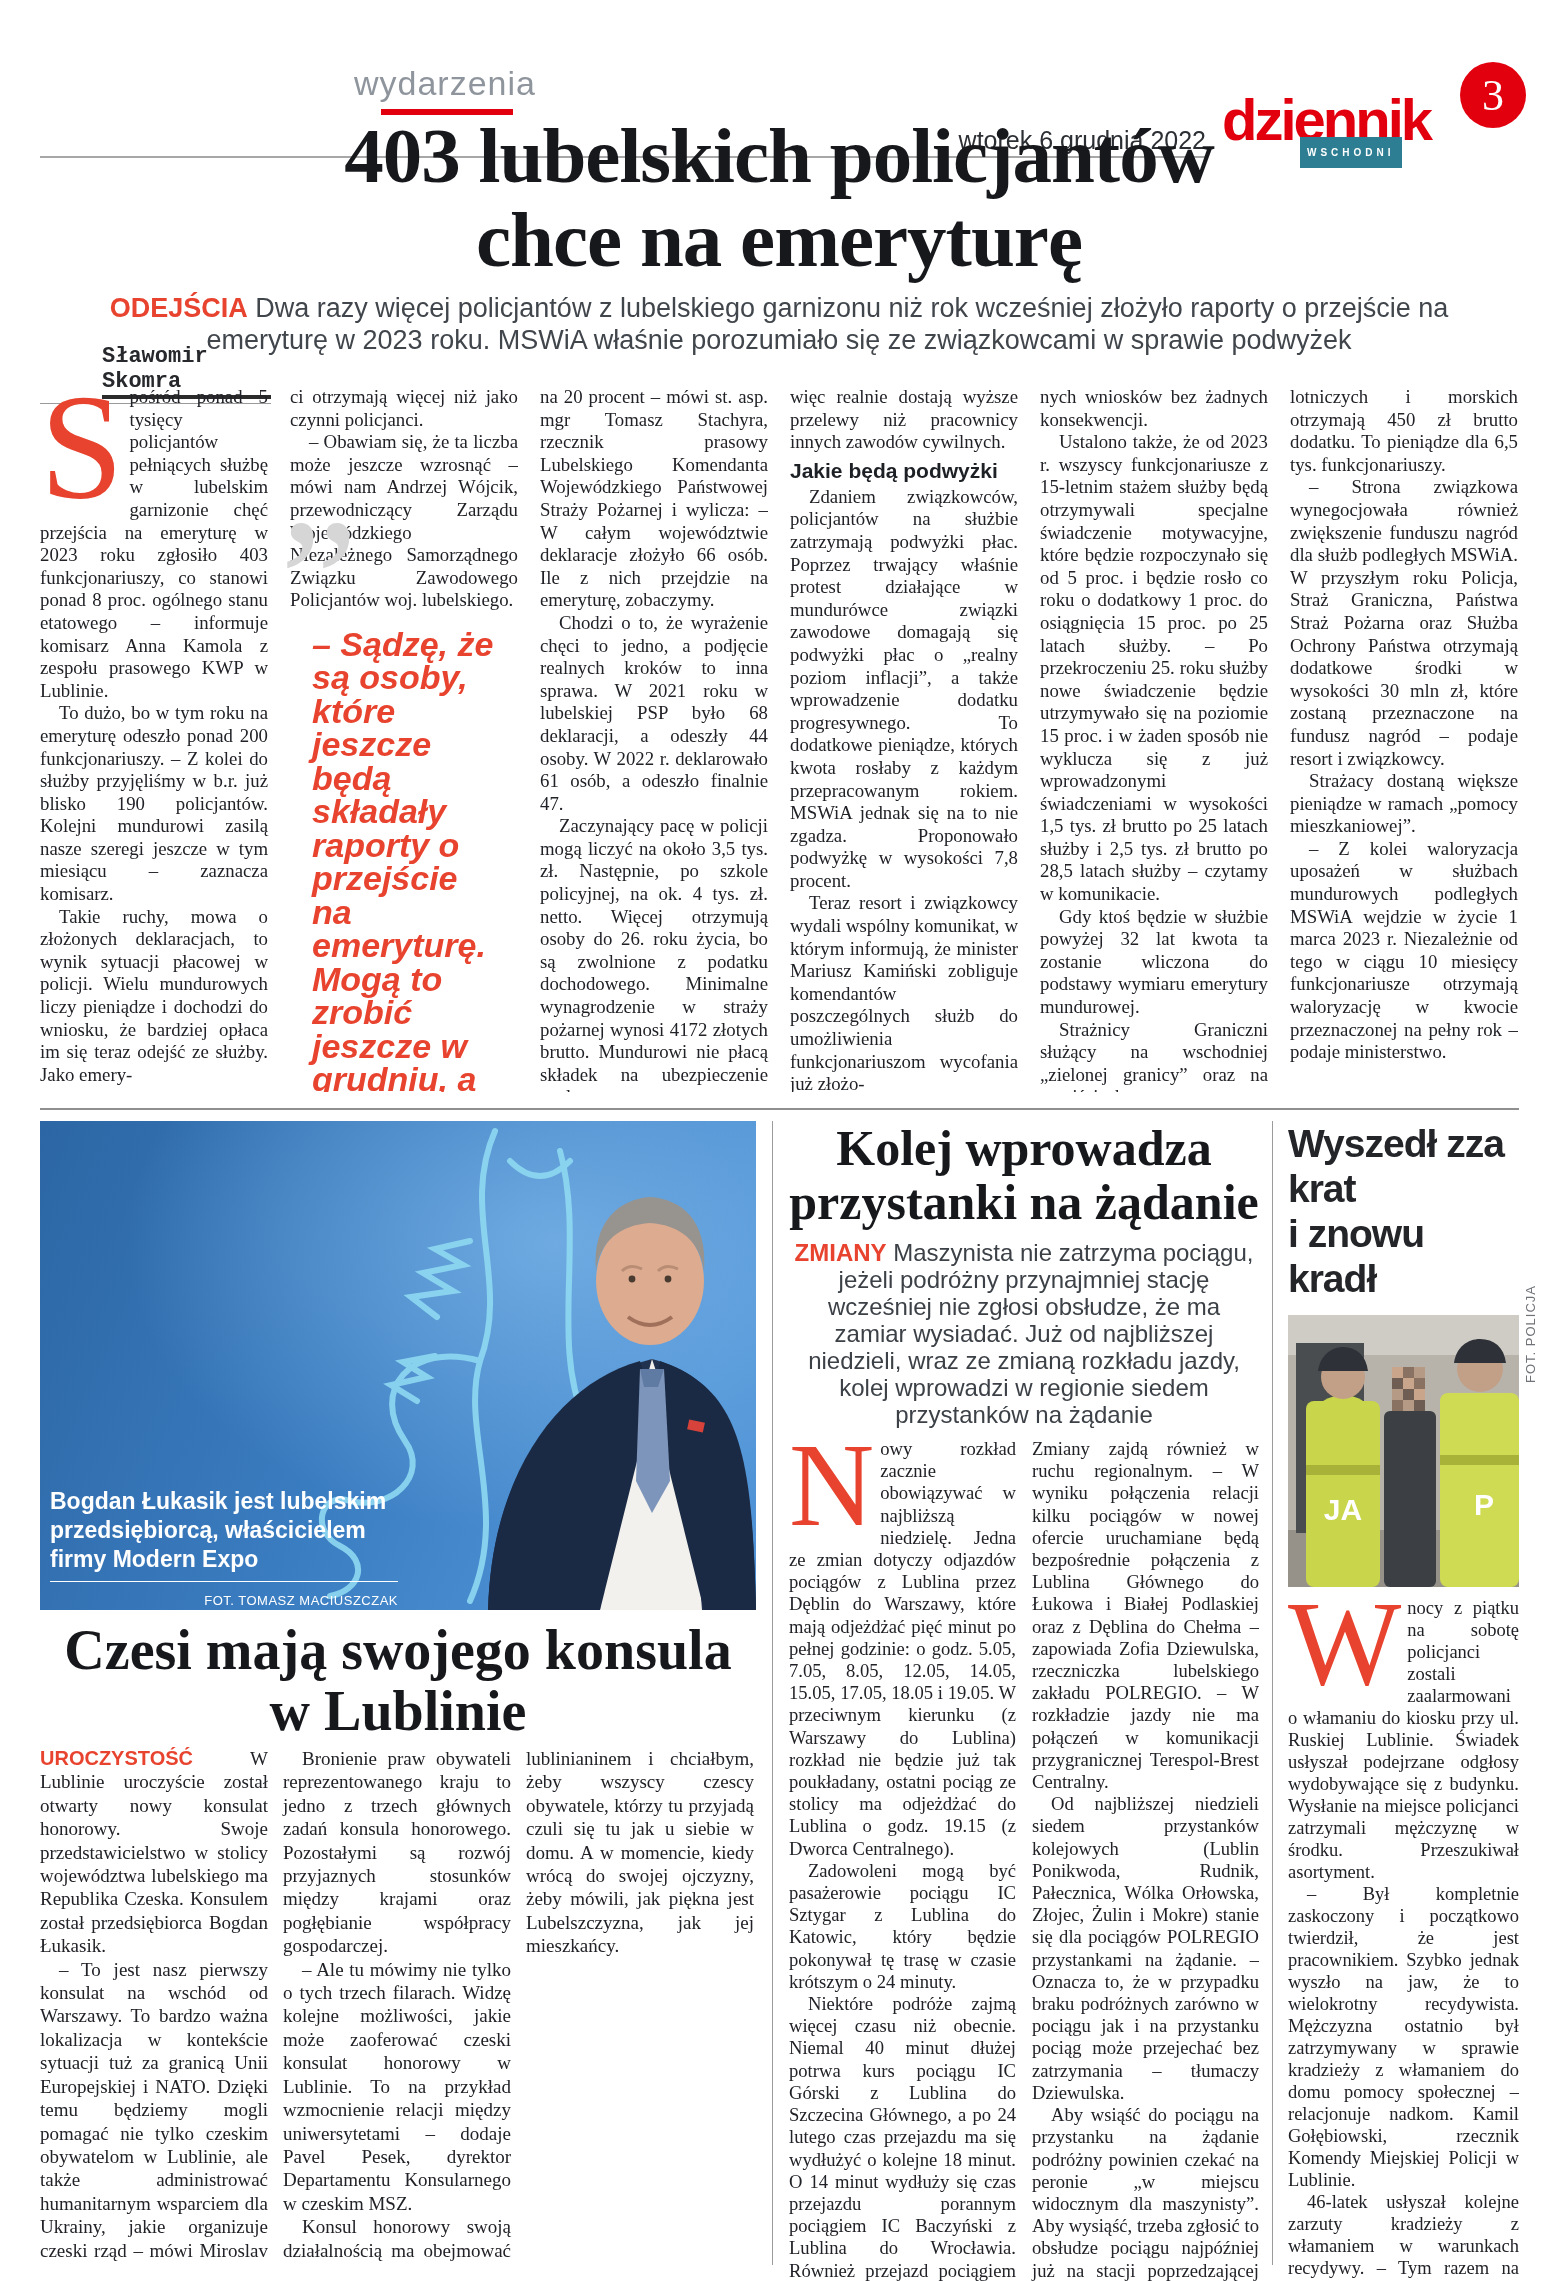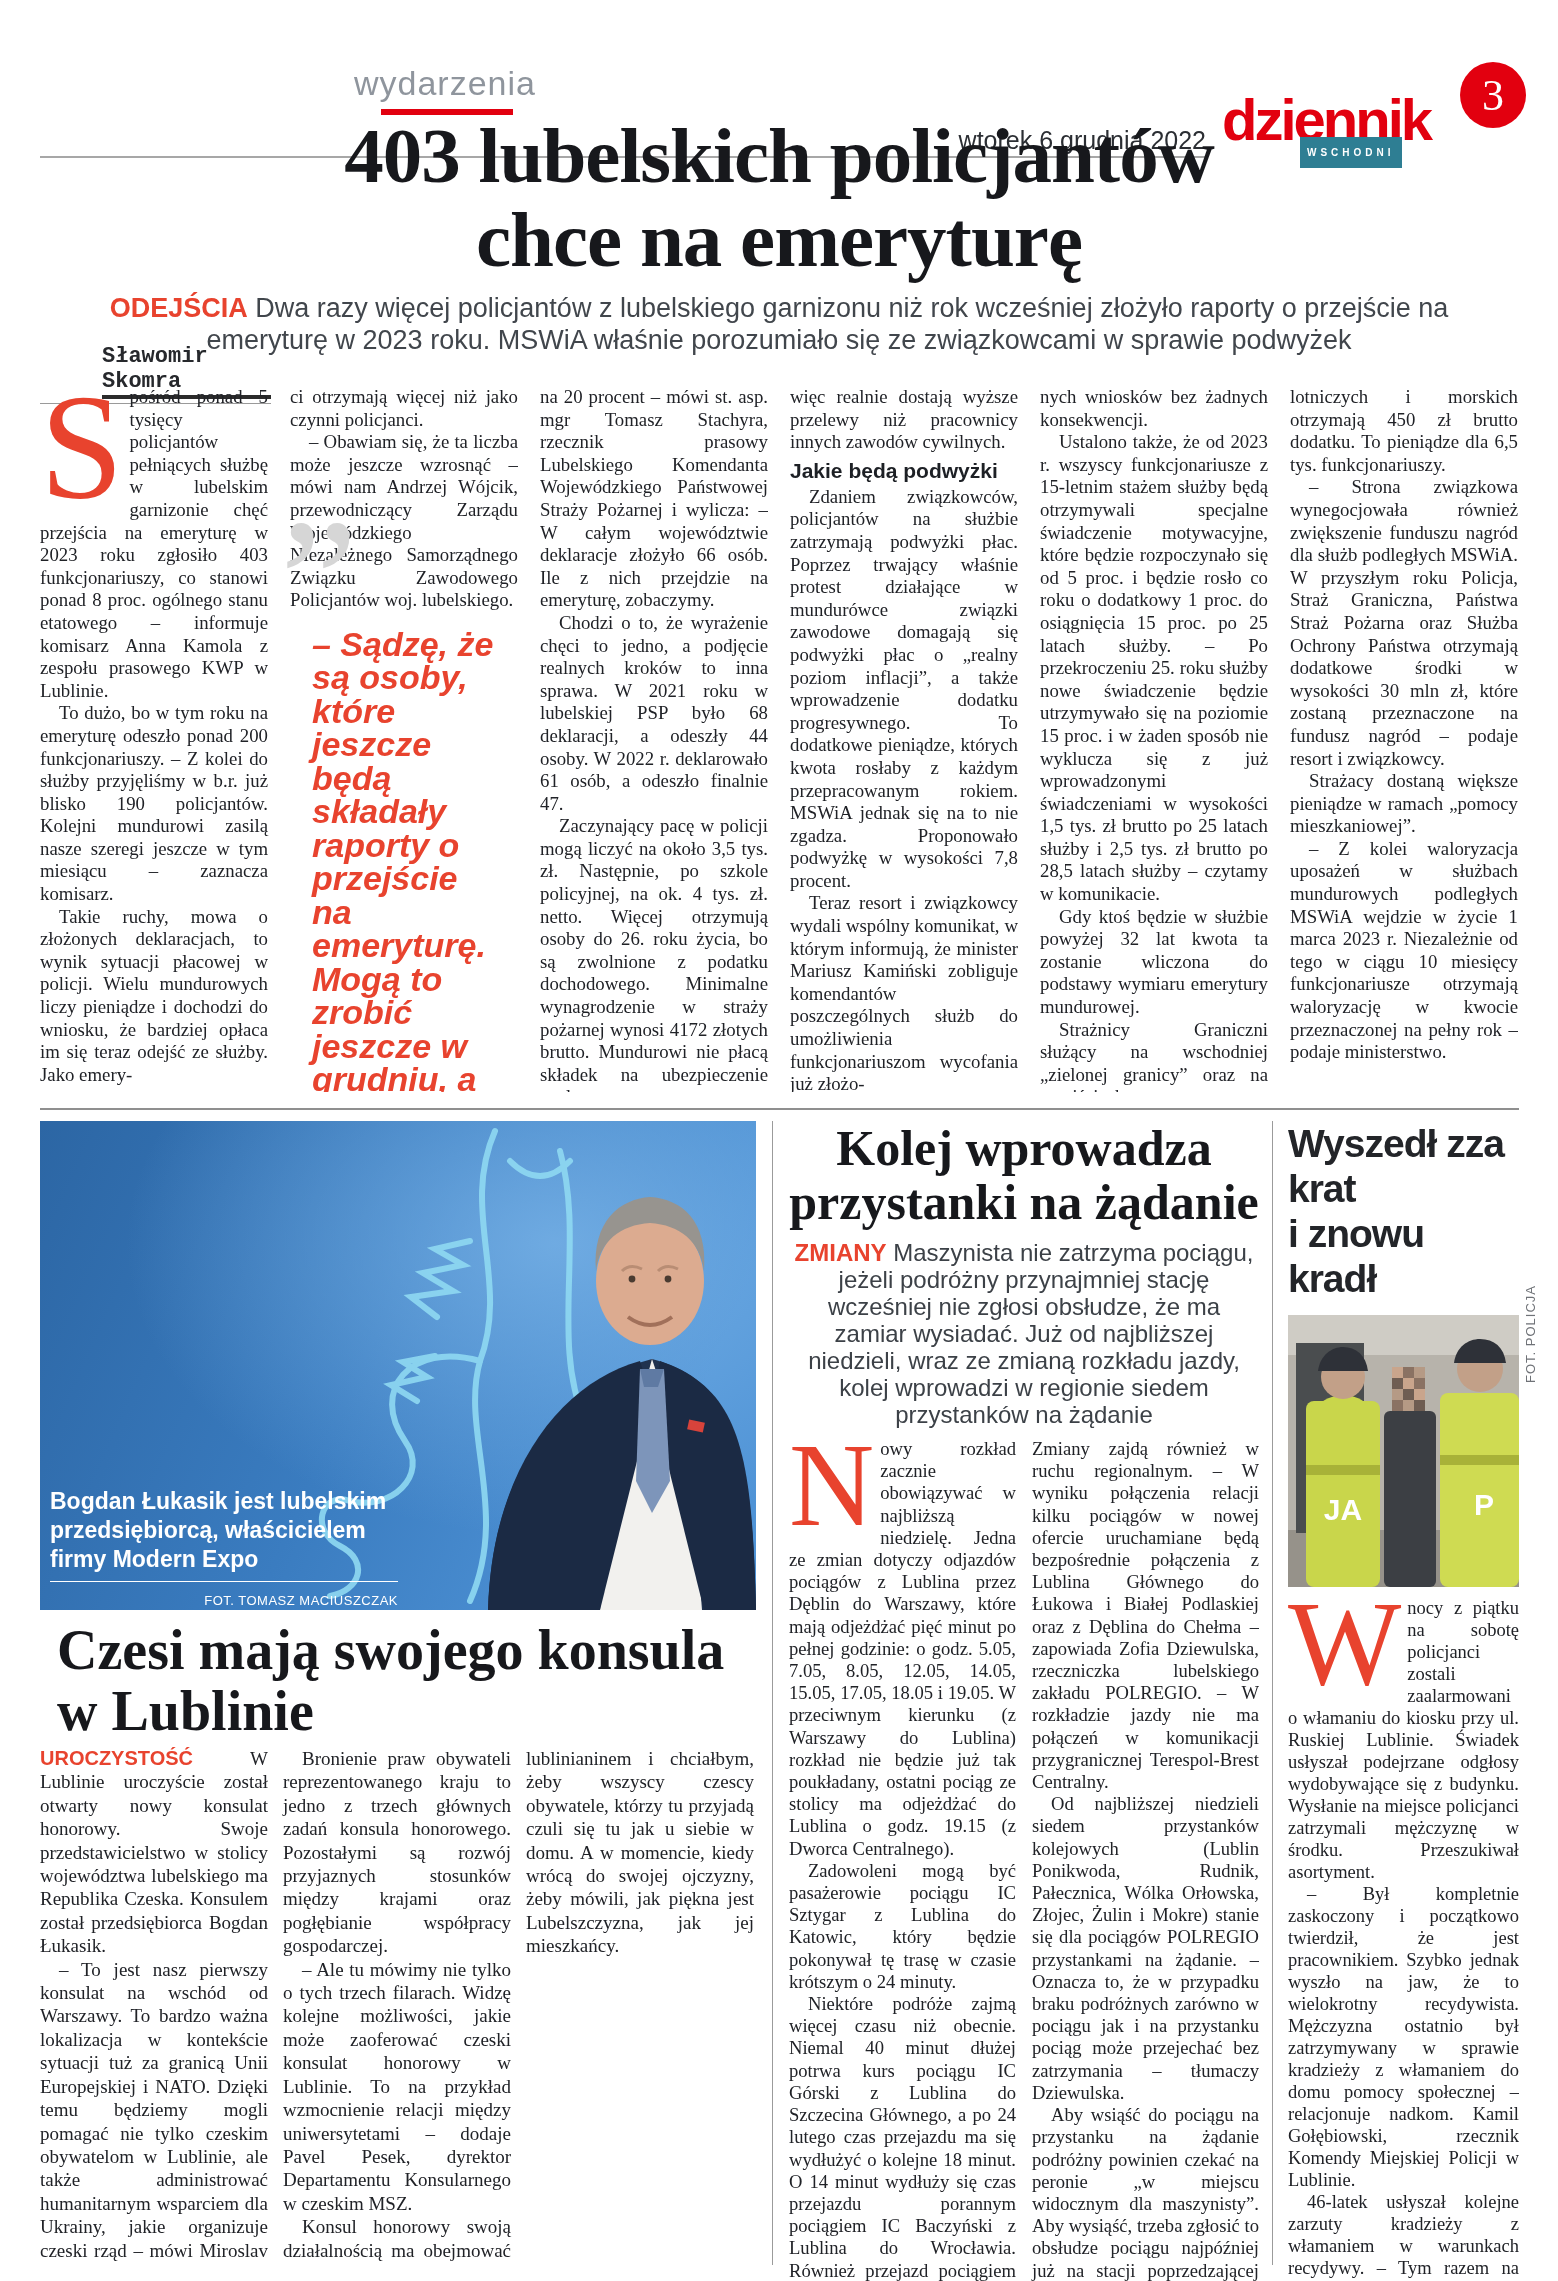--- a/index.html
+++ b/index.html
@@ -46,21 +46,21 @@
       text-align:left;text-indent:0;}
   .mid-rule{position:absolute;left:40px;top:1108px;width:1479px;height:2px;background:#8f8f8f;}
   
   .photo1{position:absolute;left:40px;top:1121px;width:716px;height:489px;overflow:hidden;}
   .photo1 svg{display:block;}
   .photo1-caption{position:absolute;left:10px;top:366px;width:352px;color:#fff;
       font-family:"Liberation Sans",sans-serif;font-weight:bold;font-size:23px;line-height:29px;}
   .cap-rule{width:348px;height:1px;background:#fff;margin:7px 0 4px 0;}
   .photo1-credit{width:348px;text-align:right;font-weight:normal;font-size:13px;letter-spacing:0.5px;}
   
-  .czesi-head{position:absolute;left:57px;top:1620px;width:716px;
+  .czesi-head{position:absolute;left:40px;top:1620px;width:716px;text-align:center;
       font-weight:bold;font-size:56px;line-height:61px;color:#17181c;}
   .czesi-cols{position:absolute;left:40px;top:1747px;width:716px;height:518px;display:flex;gap:15px;overflow:hidden;}
   .czesi-cols .ncol{font-size:19px;line-height:23.4px;}
   .kicker-inline{color:#e8432e;font-family:Liberation Sans, sans-serif;font-weight:bold;font-size:20px;}
   .vdiv{position:absolute;width:1px;background:#9b9b9b;top:1121px;height:1144px;}
   
   .kolej{position:absolute;left:789px;top:1121px;width:470px;}
   .kolej-head{text-align:center;font-weight:bold;font-size:50px;line-height:54px;color:#17181c;}
   .kolej-stand{margin-top:10px;text-align:center;font-family:"Liberation Sans",sans-serif;
       font-size:24px;line-height:27px;color:#3c4147;}

